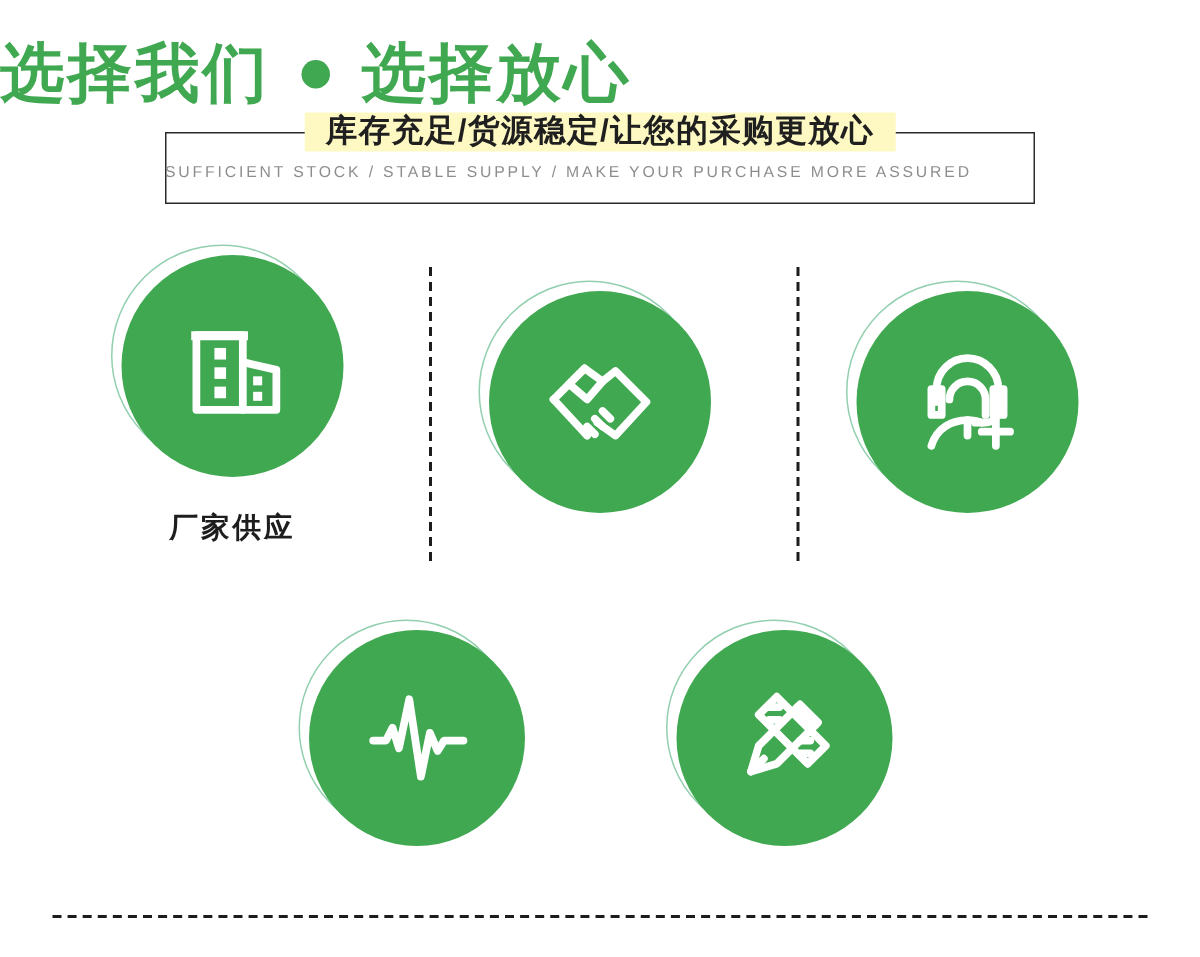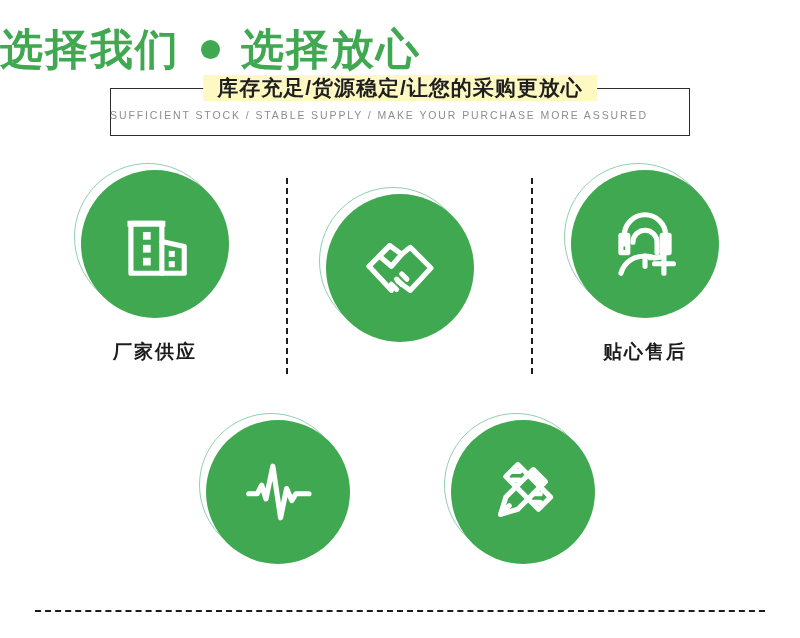--- a/index.html
+++ b/index.html
@@ -256,21 +256,20 @@
             <path d="M22 40 h8 v20 h-8 Z"></path>
             <path d="M70 40 h8 v20 h-8 Z"></path>
             <path d="M36 48 a14 14 0 0 1 28 0 v12"></path>
             <path d="M22 84 c4 -14 16 -20 28 -20 c4 0 8 .7 11 2"></path>
             <path d="M50 64 v12"></path>
             <path d="M72 62 v22"></path>
             <path d="M61 73 h22"></path>
           </svg>
         </div>
       </div>
-      <div class="cell-label">贴心售后</div>
     </div>
 
   </div>
 
   <div class="h-div"></div>
 
   <div class="row row-bottom">
 
     <div class="cell">
       <div class="badge">

